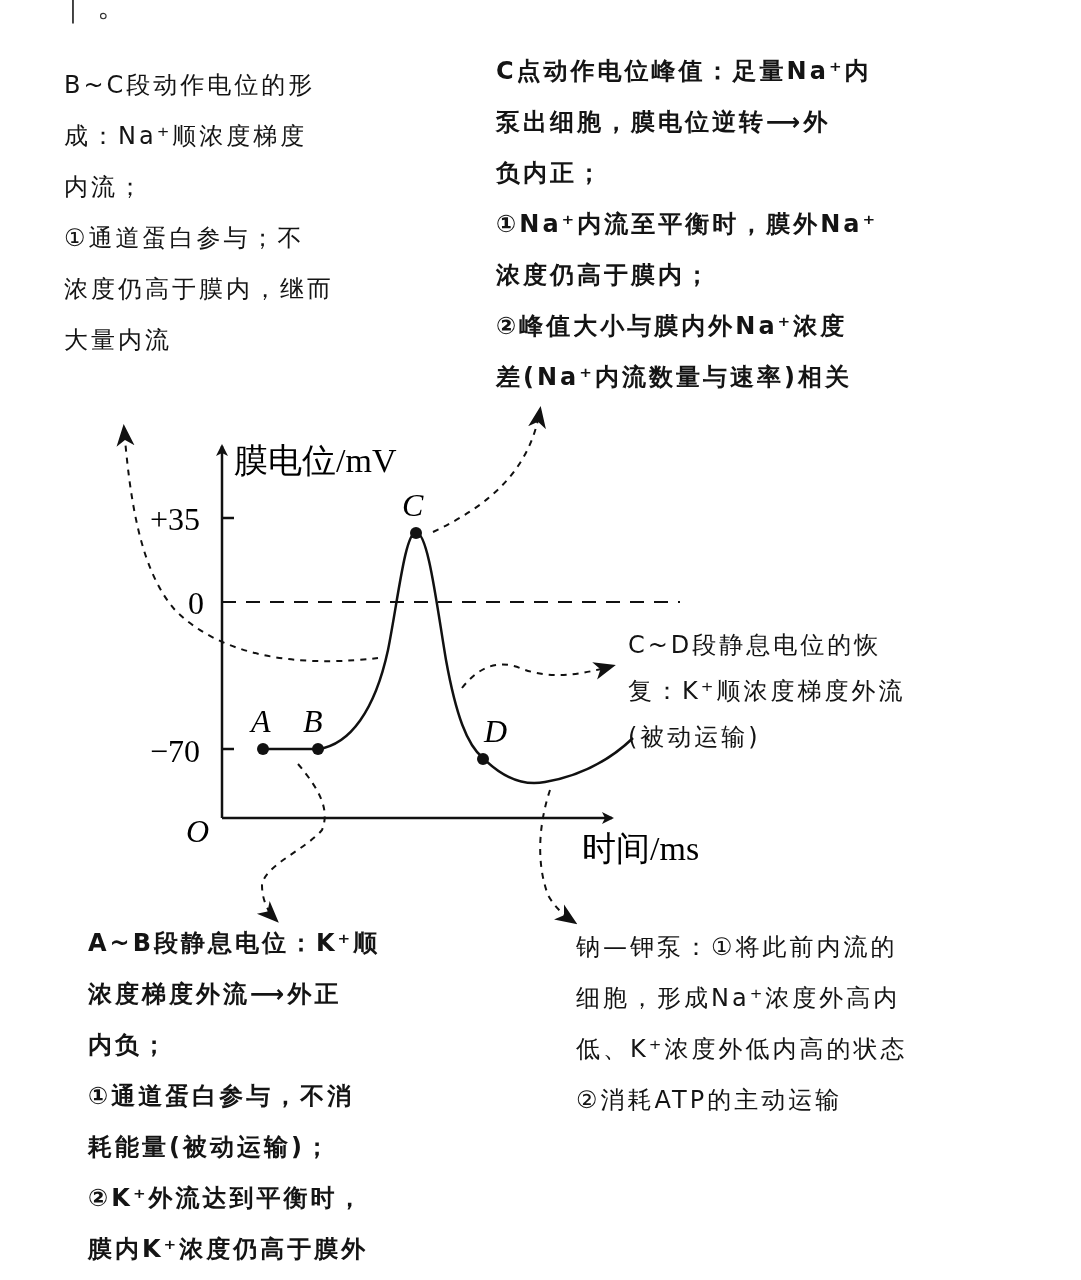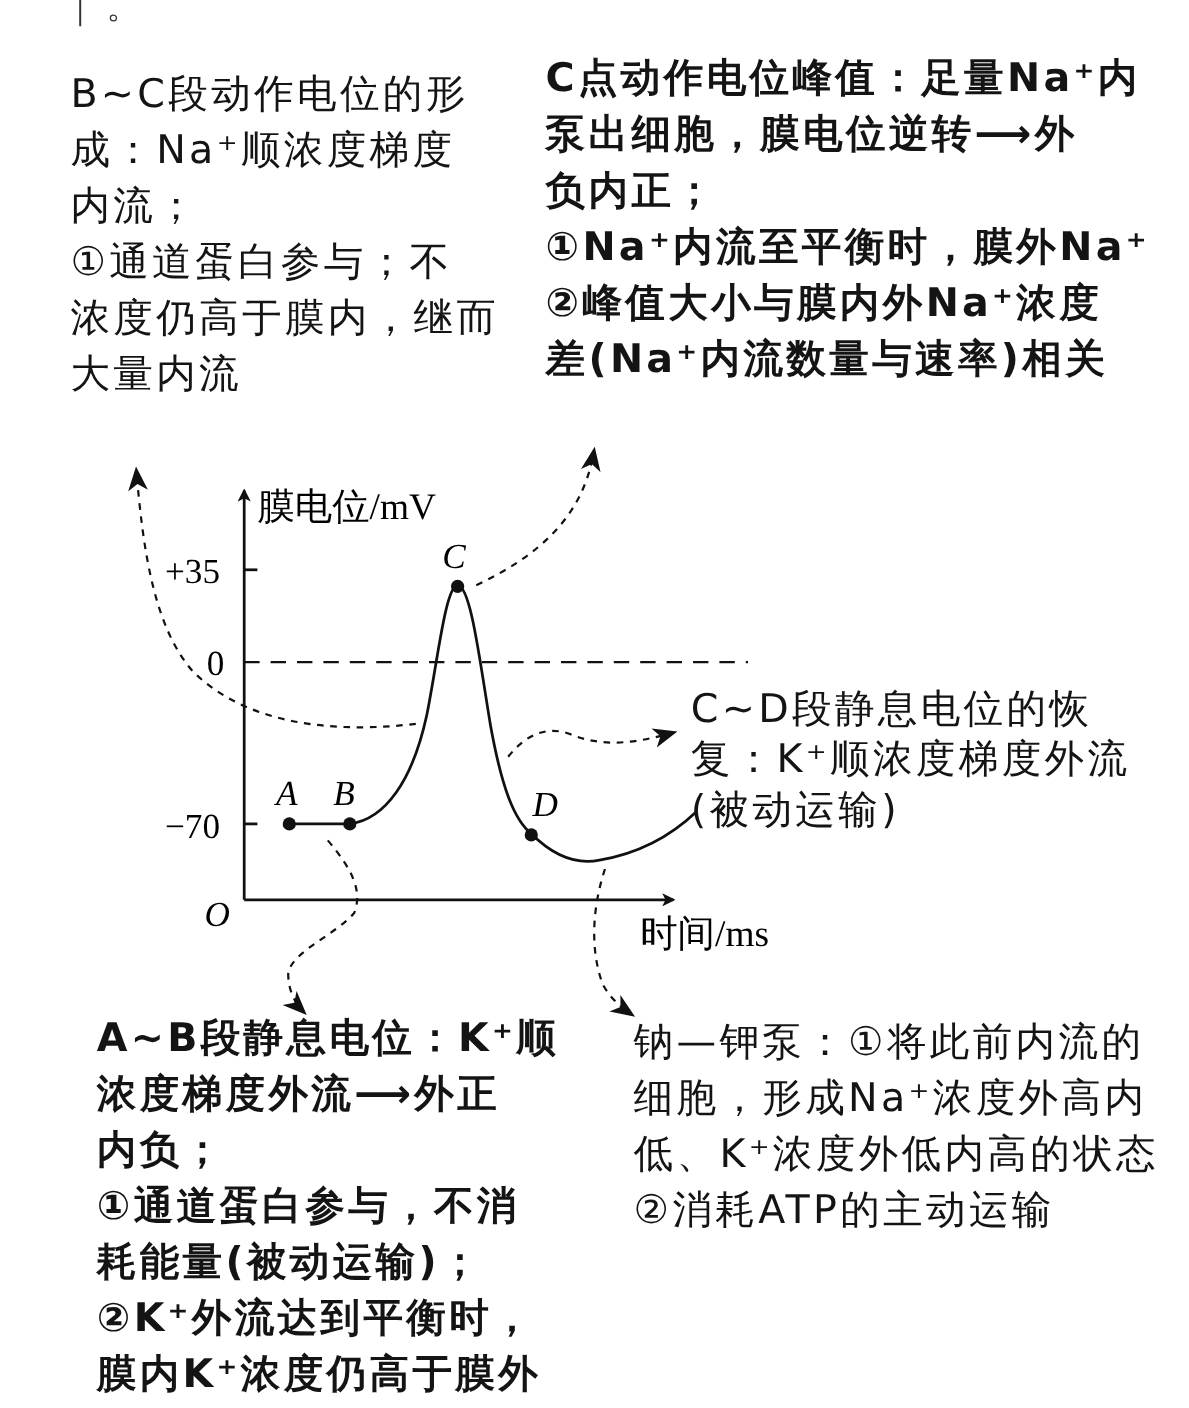--- a/index.html
+++ b/index.html
@@ -1,18 +1,18 @@
 <!DOCTYPE html>
 <html><head>
 <meta charset="utf-8">
 <style>
   html, body { margin:0; padding:0; background:#ffffff; }
   body { width:1081px; height:1280px; position:relative; overflow:hidden;
          font-family:"DejaVu Sans", sans-serif; color:#111; }
-  .note { position:absolute; font-size:36px; line-height:51px; letter-spacing:3px; color:#141414;
+  .note { position:absolute; font-size:24px; line-height:51px; letter-spacing:3px; color:#141414;
           font-family:"DejaVu Sans", sans-serif; }
   .note div { white-space:nowrap; }
   .top-fragment { position:absolute; left:58px; top:-14px; font-size:30px; color:#333;
                   font-family:"DejaVu Sans", sans-serif; }
   svg text { font-family:"Liberation Serif", serif; }
   .axis-label { font-size:34px; }
   .tick-label { font-size:32px; }
   .pt-label { font-size:32px; font-style:italic; }
 </style>
 </head>
@@ -80,20 +80,21 @@
   <div>①通道蛋白参与；不</div>
   <div>浓度仍高于膜内，继而</div>
   <div>大量内流</div>
 </div>
 
 <div class="note" style="left:496px; top:46px;font-weight:bold;">
   <div>C点动作电位峰值：足量Na⁺内</div>
   <div>泵出细胞，膜电位逆转⟶外</div>
   <div>负内正；</div>
   <div>①Na⁺内流至平衡时，膜外Na⁺</div>
+  <div>浓度仍高于膜内；</div>
   <div>②峰值大小与膜内外Na⁺浓度</div>
   <div>差(Na⁺内流数量与速率)相关</div>
 </div>
 
 <div class="note" style="left:628px; top:598px; line-height:46px;margin-top:24px;">
   <div>C~D段静息电位的恢</div>
   <div>复：K⁺顺浓度梯度外流</div>
   <div>(被动运输)</div>
 </div>
 

